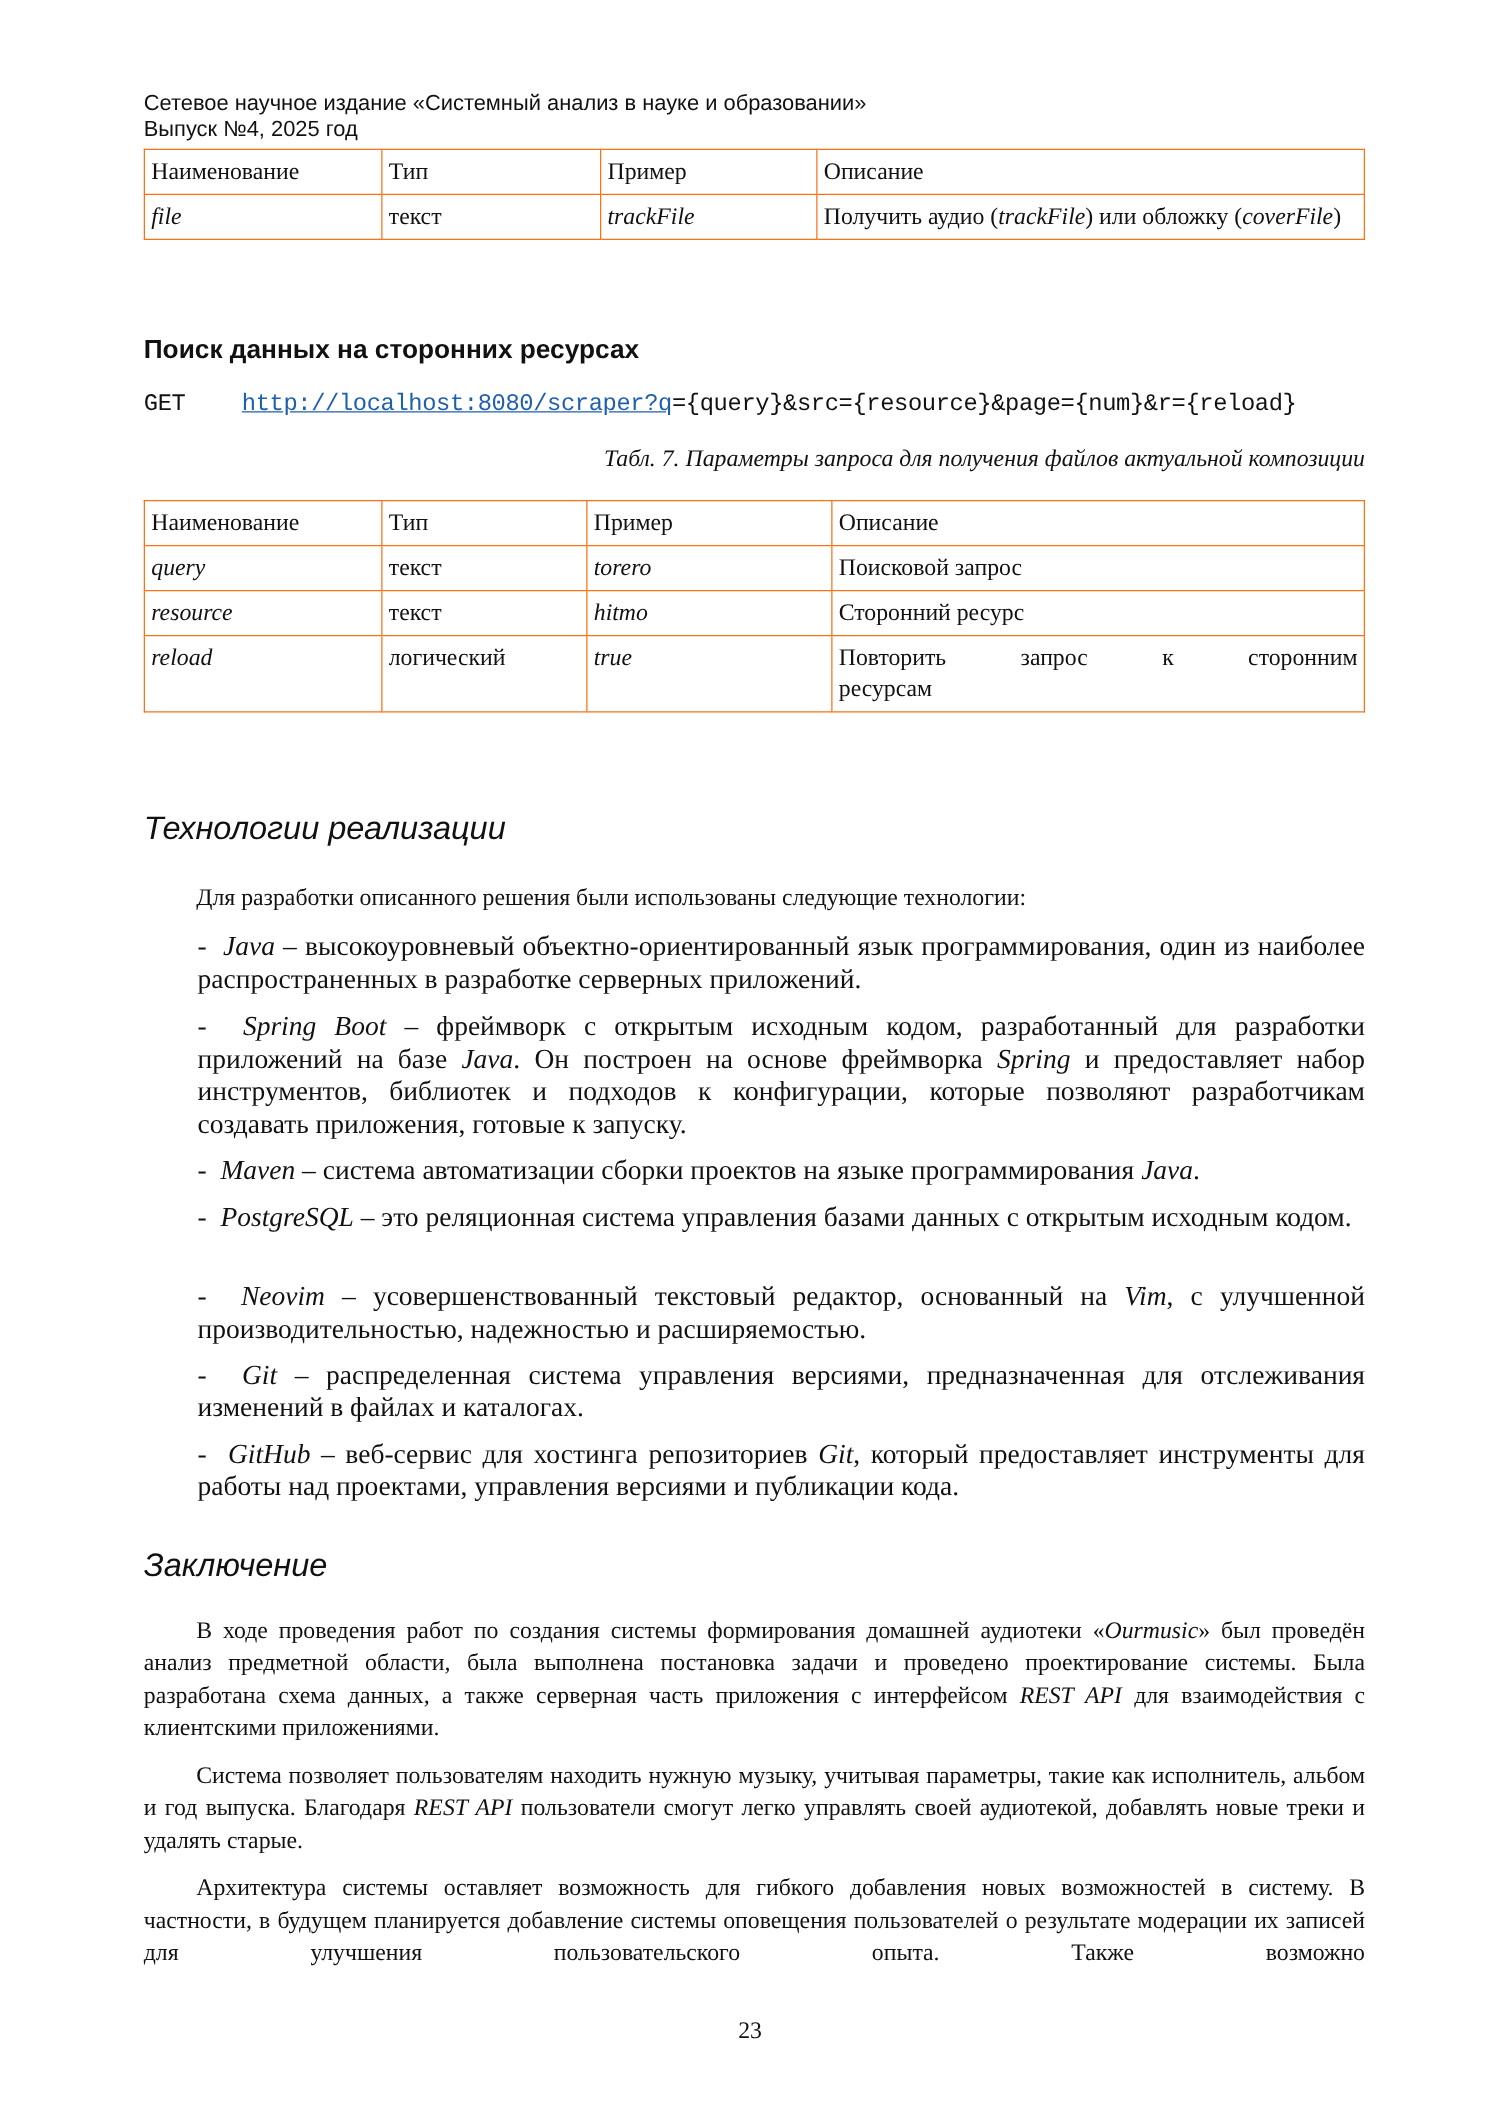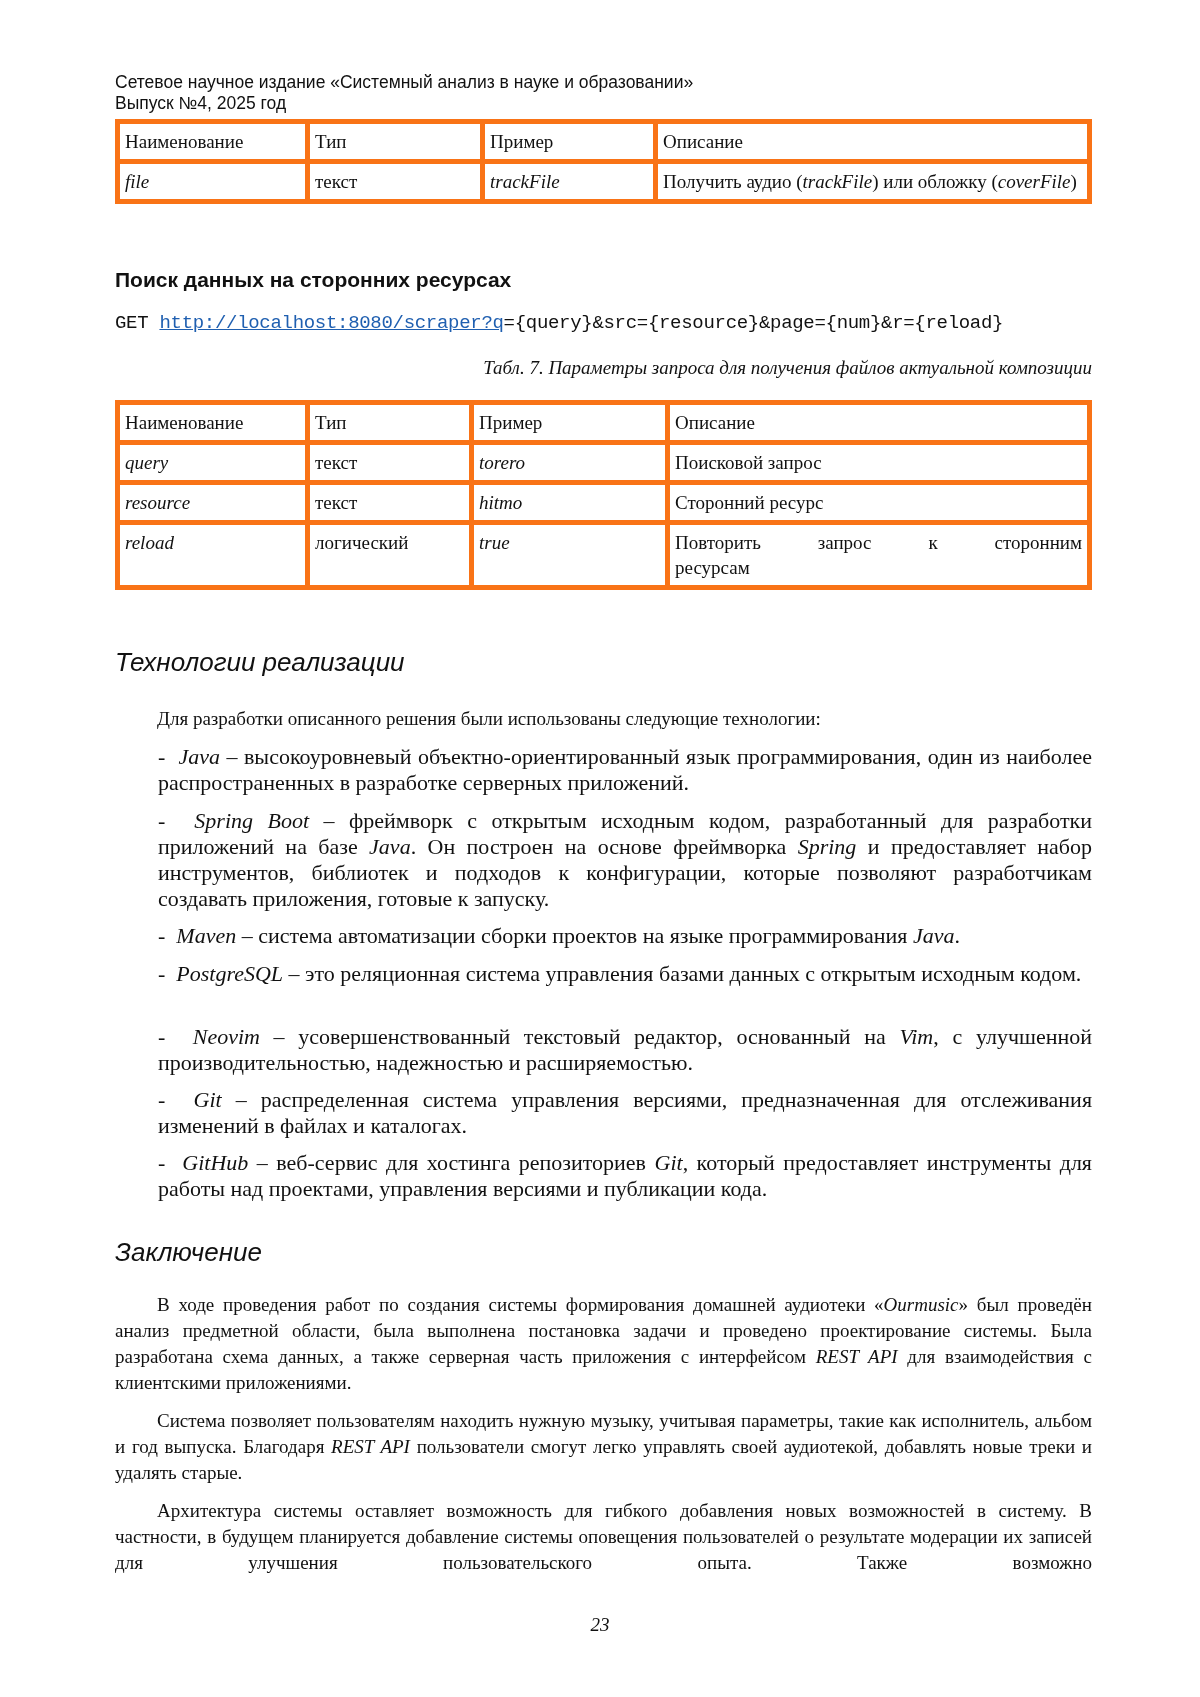--- a/index.html
+++ b/index.html
@@ -4,40 +4,40 @@
 <style>
   html, body { margin: 0; padding: 0; background: #ffffff; }
   body { width: 1200px; height: 1697px; position: relative; color: #111; overflow: hidden; }
   .serif { font-family: "Liberation Serif", "DejaVu Serif", serif; }
   .sans { font-family: "Liberation Sans", "DejaVu Sans", sans-serif; }
   .mono { font-family: "Liberation Mono", "DejaVu Sans Mono", monospace; }
 
   .running-header { position: absolute; left: 115px; right: 110px; top: 72px; font-size: 17.5px; display: flex; justify-content: space-between; flex-direction: column; }
 
   table.params { position: absolute; border-collapse: collapse; font-size: 19px; }
-  table.params td { border: 5px solid #f97316; padding: 5px 5px 5px 5px; vertical-align: top; line-height: 25px; }
+  table.params td { border: 1px solid #f97316; padding: 5px 5px 5px 5px; vertical-align: top; line-height: 25px; }
   table.params td.it { font-style: italic; }
   .just { text-align: justify; text-align-last: justify; }
 
   #t6 { left: 115px; top: 119px; width: 977px; }
   #t7 { left: 115px; top: 400px; width: 977px; }
 
   .subhead { position: absolute; left: 115px; top: 268px; font-size: 21px; font-weight: bold; }
   .endpoint { position: absolute; left: 115px; top: 312px; font-size: 19px; letter-spacing: -0.3px; }
-  .endpoint a { color: #1f5fb0; text-decoration: underline; }
+  .endpoint a { color: #1f5fb0; text-decoration: underline; margin-left: 34px; }
   .caption { position: absolute; right: 108px; top: 357px; font-size: 19px; font-style: italic; }
 
   .section-title { position: absolute; left: 115px; font-size: 26px; font-style: italic; }
 
   .para { position: absolute; left: 115px; width: 977px; font-size: 19px; line-height: 26px; text-align: justify; }
   .para.indent { text-indent: 42px; }
   .item { position: absolute; left: 158px; width: 934px; font-size: 22px; line-height: 26px; text-align: justify; }
   .item i, .para i { font-style: italic; }
 
-  .page-num { position: absolute; left: 0; right: 0; top: 1614px; text-align: center; font-size: 19px; font-style: italic; }
+  .page-num { position: absolute; left: 0; right: 0; top: 1614px; text-align: center; font-size: 19px; }
 </style>
 </head>
 <body>
 
 <div class="running-header sans">
   <span>Сетевое научное издание «Системный анализ в науке и образовании»</span>
   <span>Выпуск №4, 2025 год</span>
 </div>
 
 <table id="t6" class="params serif">

